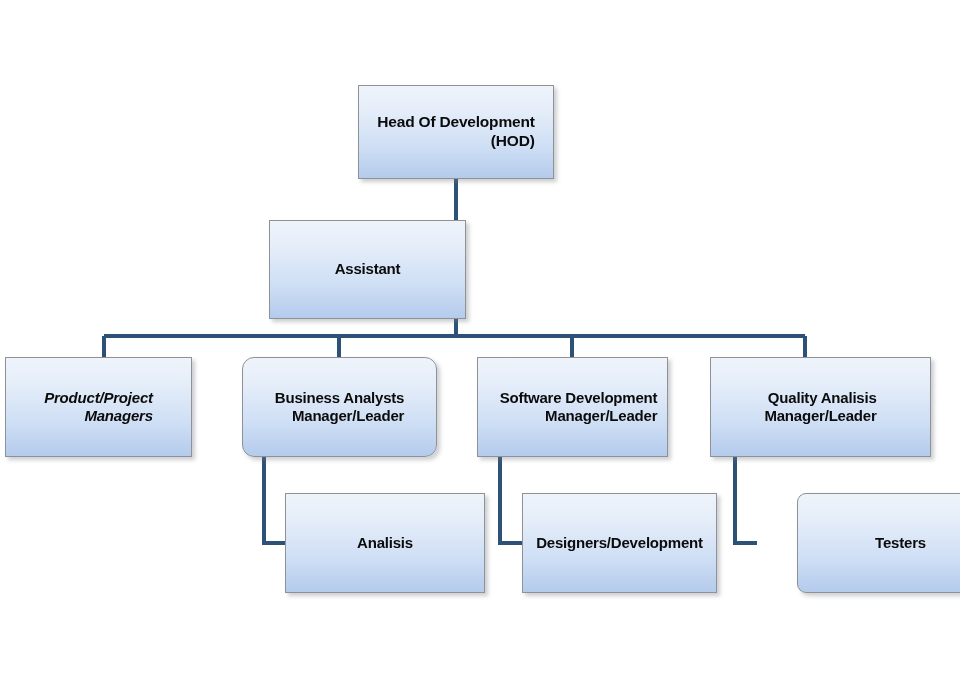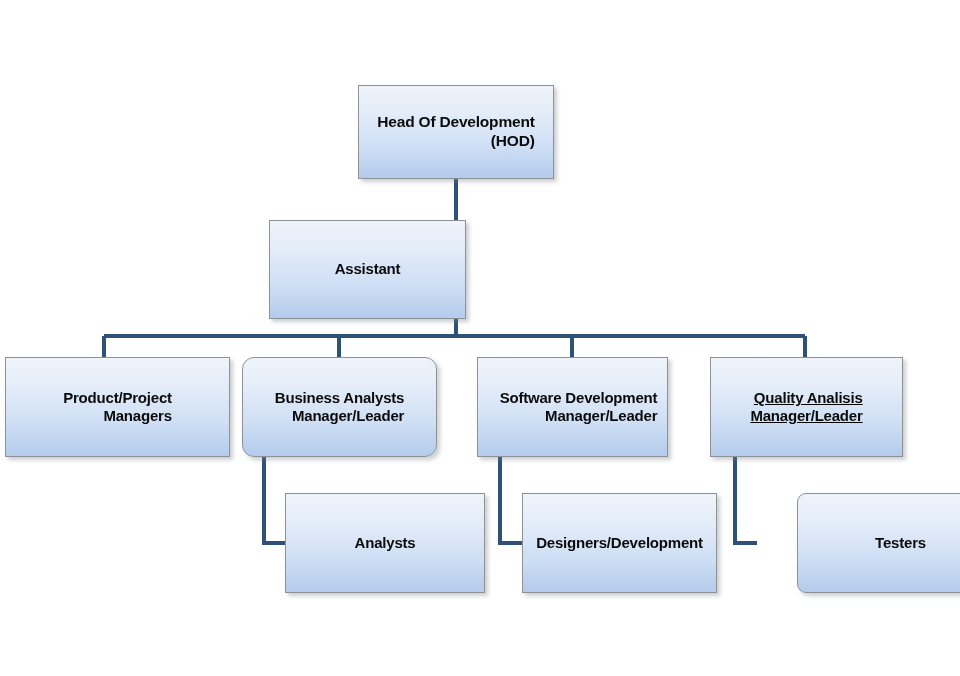--- a/index.html
+++ b/index.html
@@ -83,42 +83,42 @@
 
   <div class="node lvl0" style="left:358px; top:85px; width:196px; height:94px;">
     <span class="label">Head Of Development
 (HOD)</span>
   </div>
 
   <div class="node lvl1" style="left:240px; top:220px; width:197px; height:99px;margin-left:29px;">
     <span class="label">Assistant</span>
   </div>
 
-  <div class="node lvl2" style="left:5px; top:357px; width:225px; height:100px;">
+  <div class="node lvl2" style="left:5px; top:357px; width:187px; height:100px;font-style:italic;">
     <span class="label">Product/Project
 Managers</span>
   </div>
 
   <div class="node lvl2" style="left:242px; top:357px; width:195px; height:100px;border-radius:12px;">
     <span class="label">Business Analysts
 Manager/Leader</span>
   </div>
 
   <div class="node lvl2" style="left:477px; top:357px; width:191px; height:100px;padding-left:12px;">
     <span class="label">Software Development
 Manager/Leader</span>
   </div>
 
-  <div class="node lvl2" style="left:710px; top:357px; width:193px; height:100px;text-decoration:underline;">
+  <div class="node lvl2" style="left:710px; top:357px; width:221px; height:100px;">
     <span class="label">Quality Analisis
 Manager/Leader</span>
   </div>
 
   <div class="node lvl3" style="left:285px; top:493px; width:200px; height:100px;">
-    <span class="label">Analysts</span>
+    <span class="label">Analisis</span>
   </div>
 
   <div class="node lvl3" style="left:522px; top:493px; width:195px; height:100px;">
     <span class="label">Designers/Development</span>
   </div>
 
   <div class="node lvl3" style="left:797px; top:493px; width:207px; height:100px;border-radius:9px;">
     <span class="label">Testers</span>
   </div>
 

